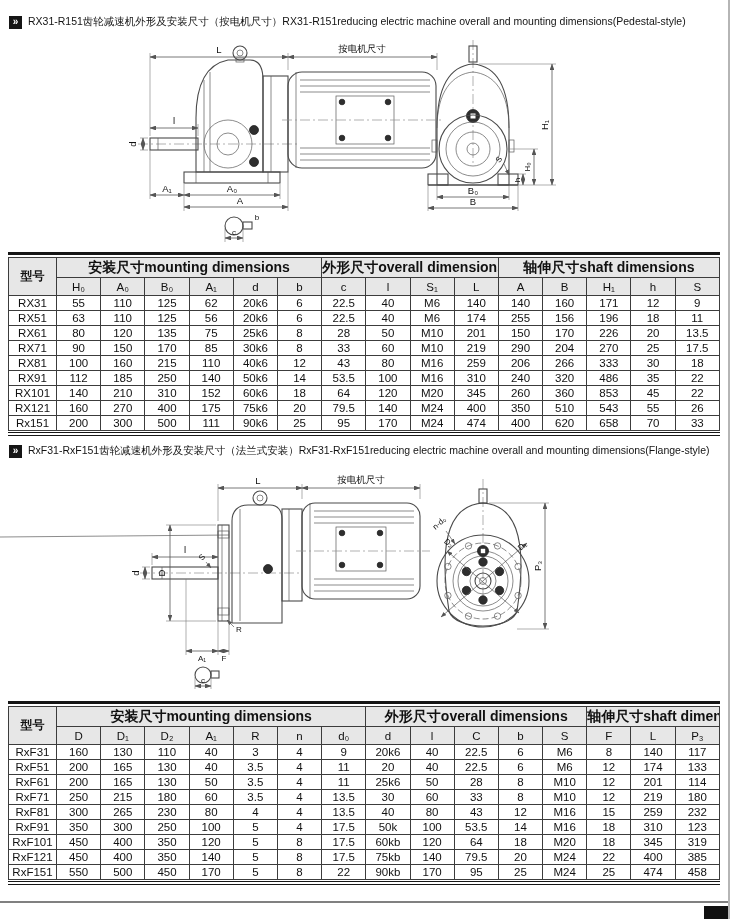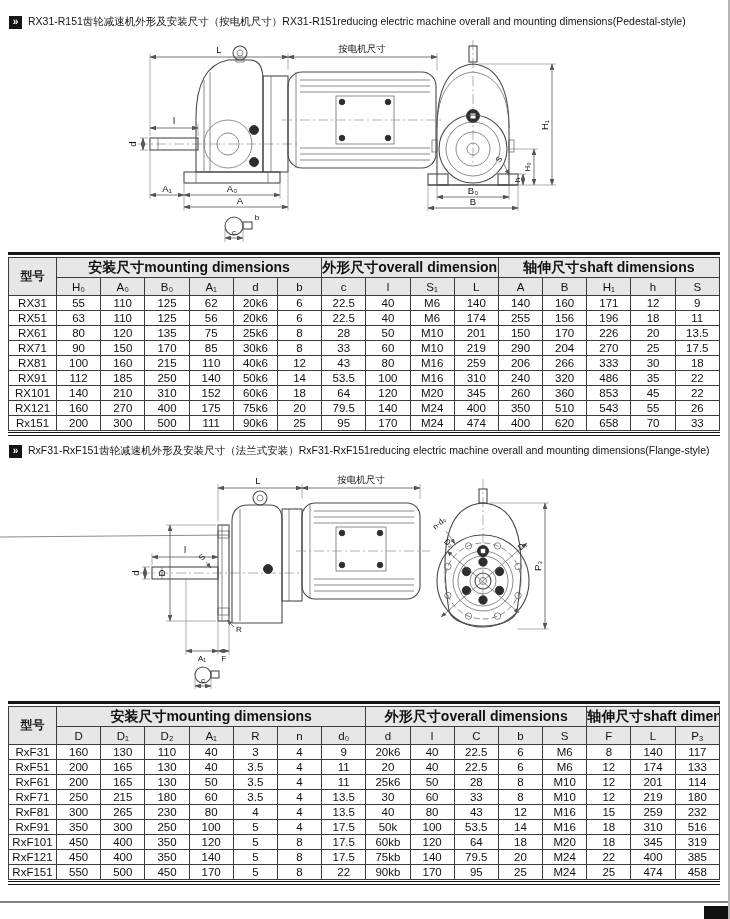--- a/index.html
+++ b/index.html
@@ -678,21 +678,21 @@
             <td>5</td>
             <td>4</td>
             <td>17.5</td>
             <td>50k</td>
             <td>100</td>
             <td>53.5</td>
             <td>14</td>
             <td>M16</td>
             <td>18</td>
             <td>310</td>
-            <td>516</td>
+            <td>123</td>
           </tr>
           <tr>
             <td>RxF101</td>
             <td>450</td>
             <td>400</td>
             <td>350</td>
             <td>120</td>
             <td>5</td>
             <td>8</td>
             <td>17.5</td>

